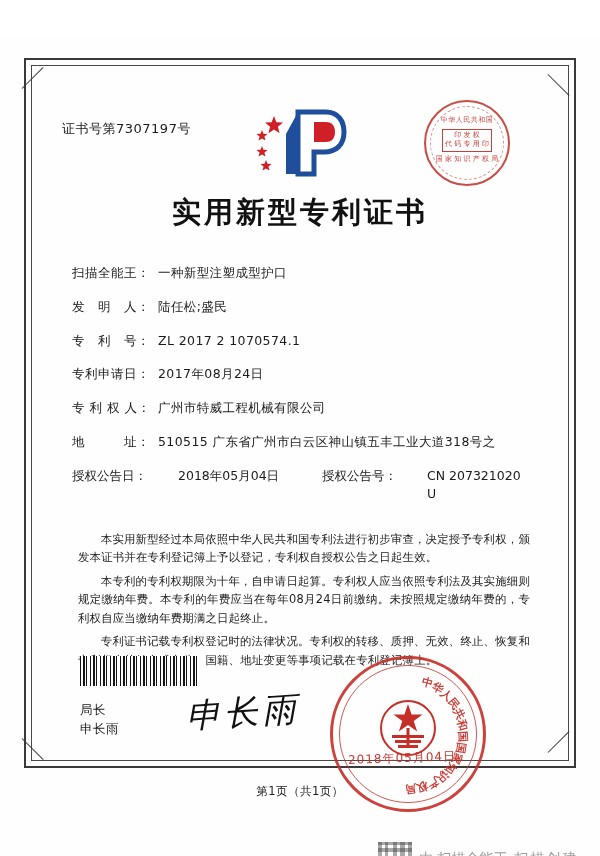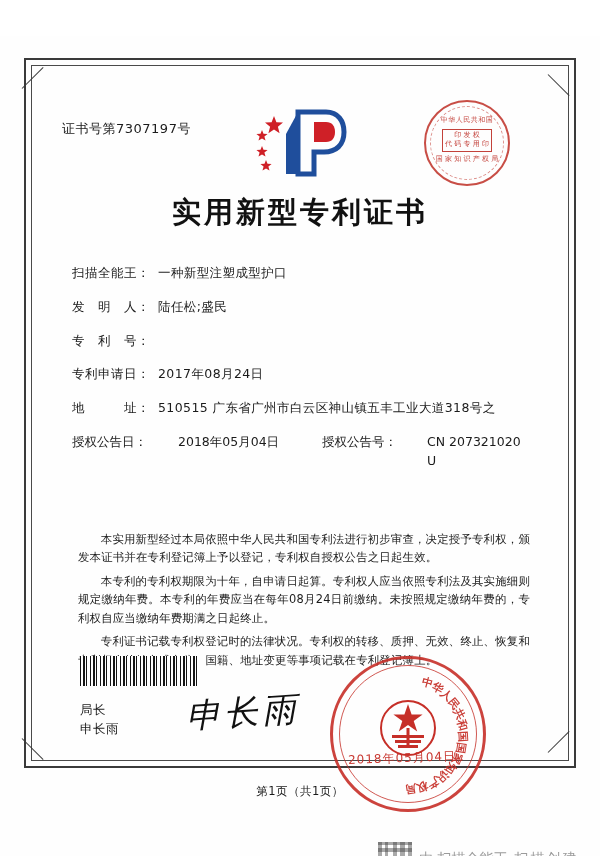--- a/index.html
+++ b/index.html
@@ -375,27 +375,32 @@
       </div>
       <div class="field-value">陆任松;盛民</div>
     </div>
 
     <div class="field-row">
       <div class="field-label spread">
         <span>专</span>
         <span>利</span>
         <span>号：</span>
       </div>
+      <div class="field-value">ZL 2017 2 1070574.1</div>
     </div>
 
     <div class="field-row">
       <div class="field-label">专利申请日：</div>
       <div class="field-value">2017年08月24日</div>
     </div>
 
+    <div class="field-row">
+      <div class="field-label">专  利  权  人：</div>
+      <div class="field-value">广州市特威工程机械有限公司</div>
+    </div>
 
     <div class="field-row">
       <div class="field-label spread">
         <span>地</span>
         <span>址：</span>
       </div>
       <div class="field-value">510515  广东省广州市白云区神山镇五丰工业大道318号之</div>
     </div>
 
     <div class="row-two">

